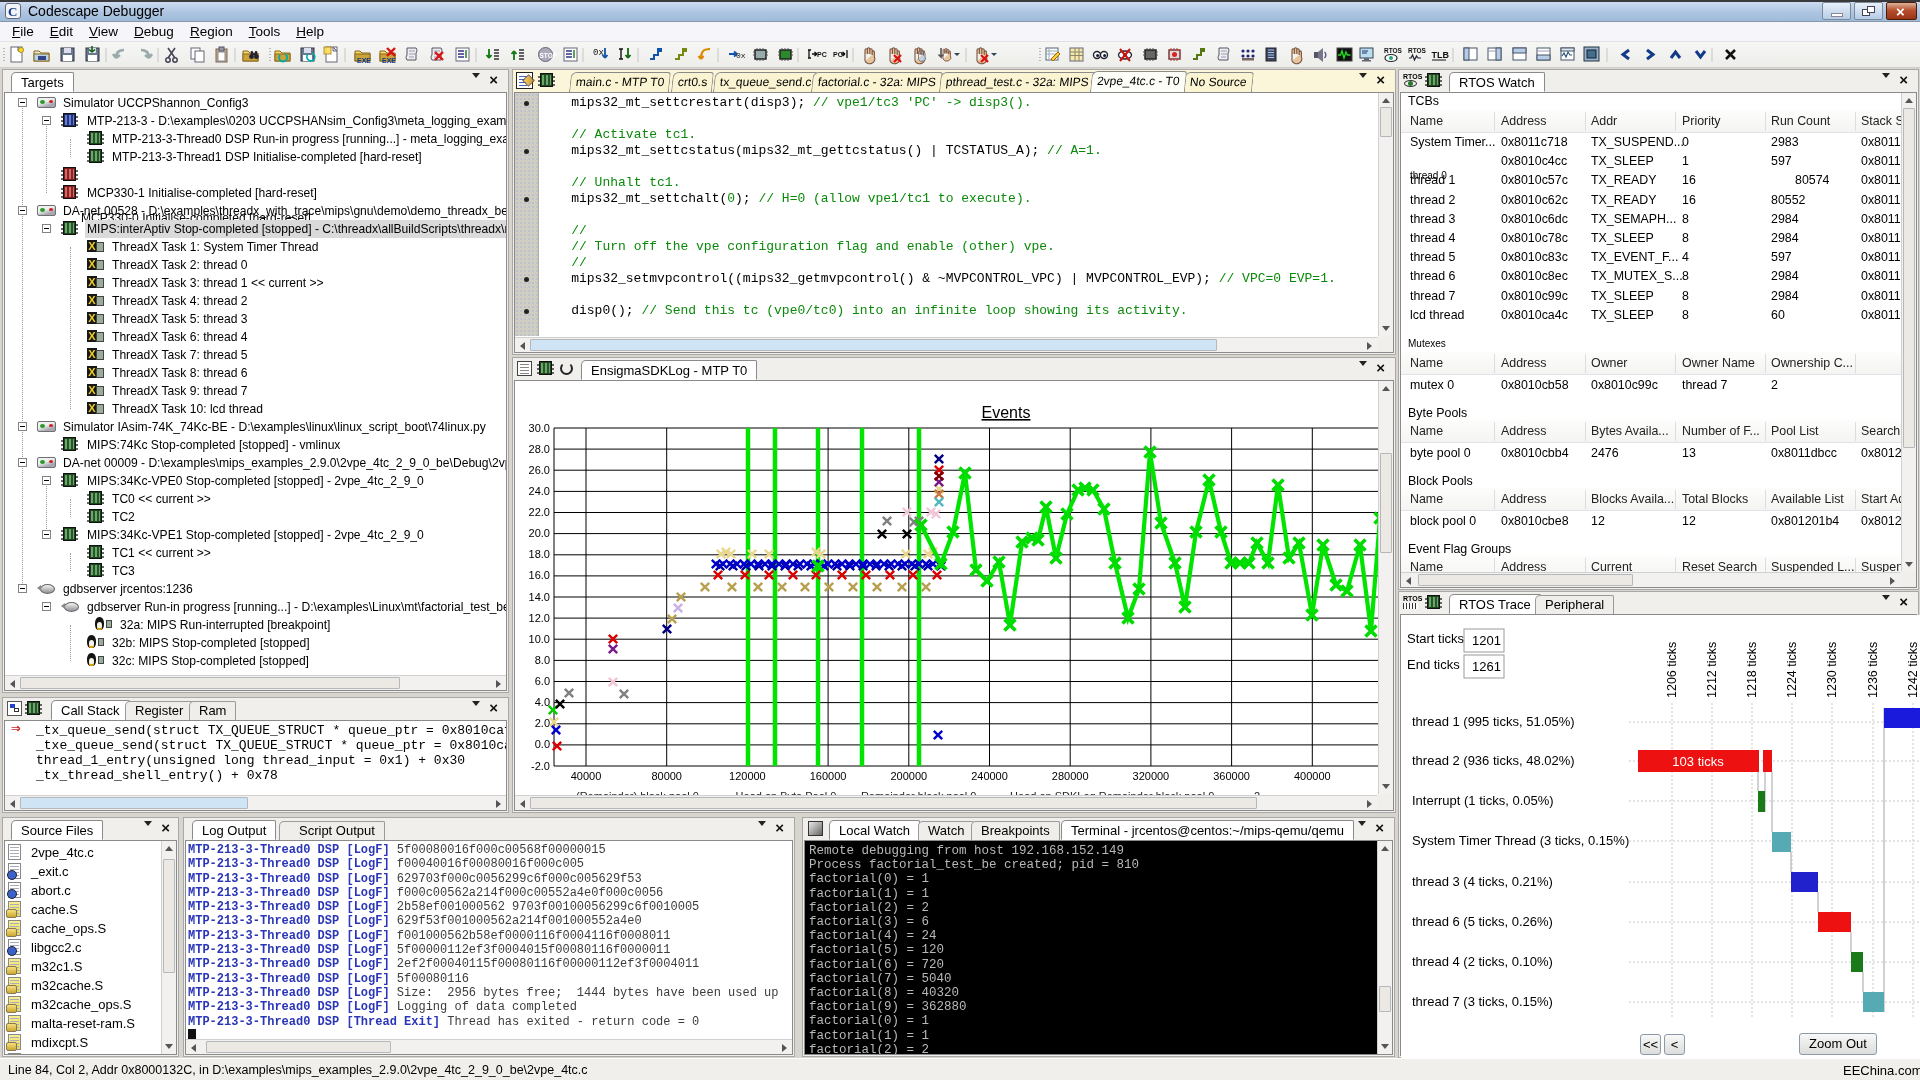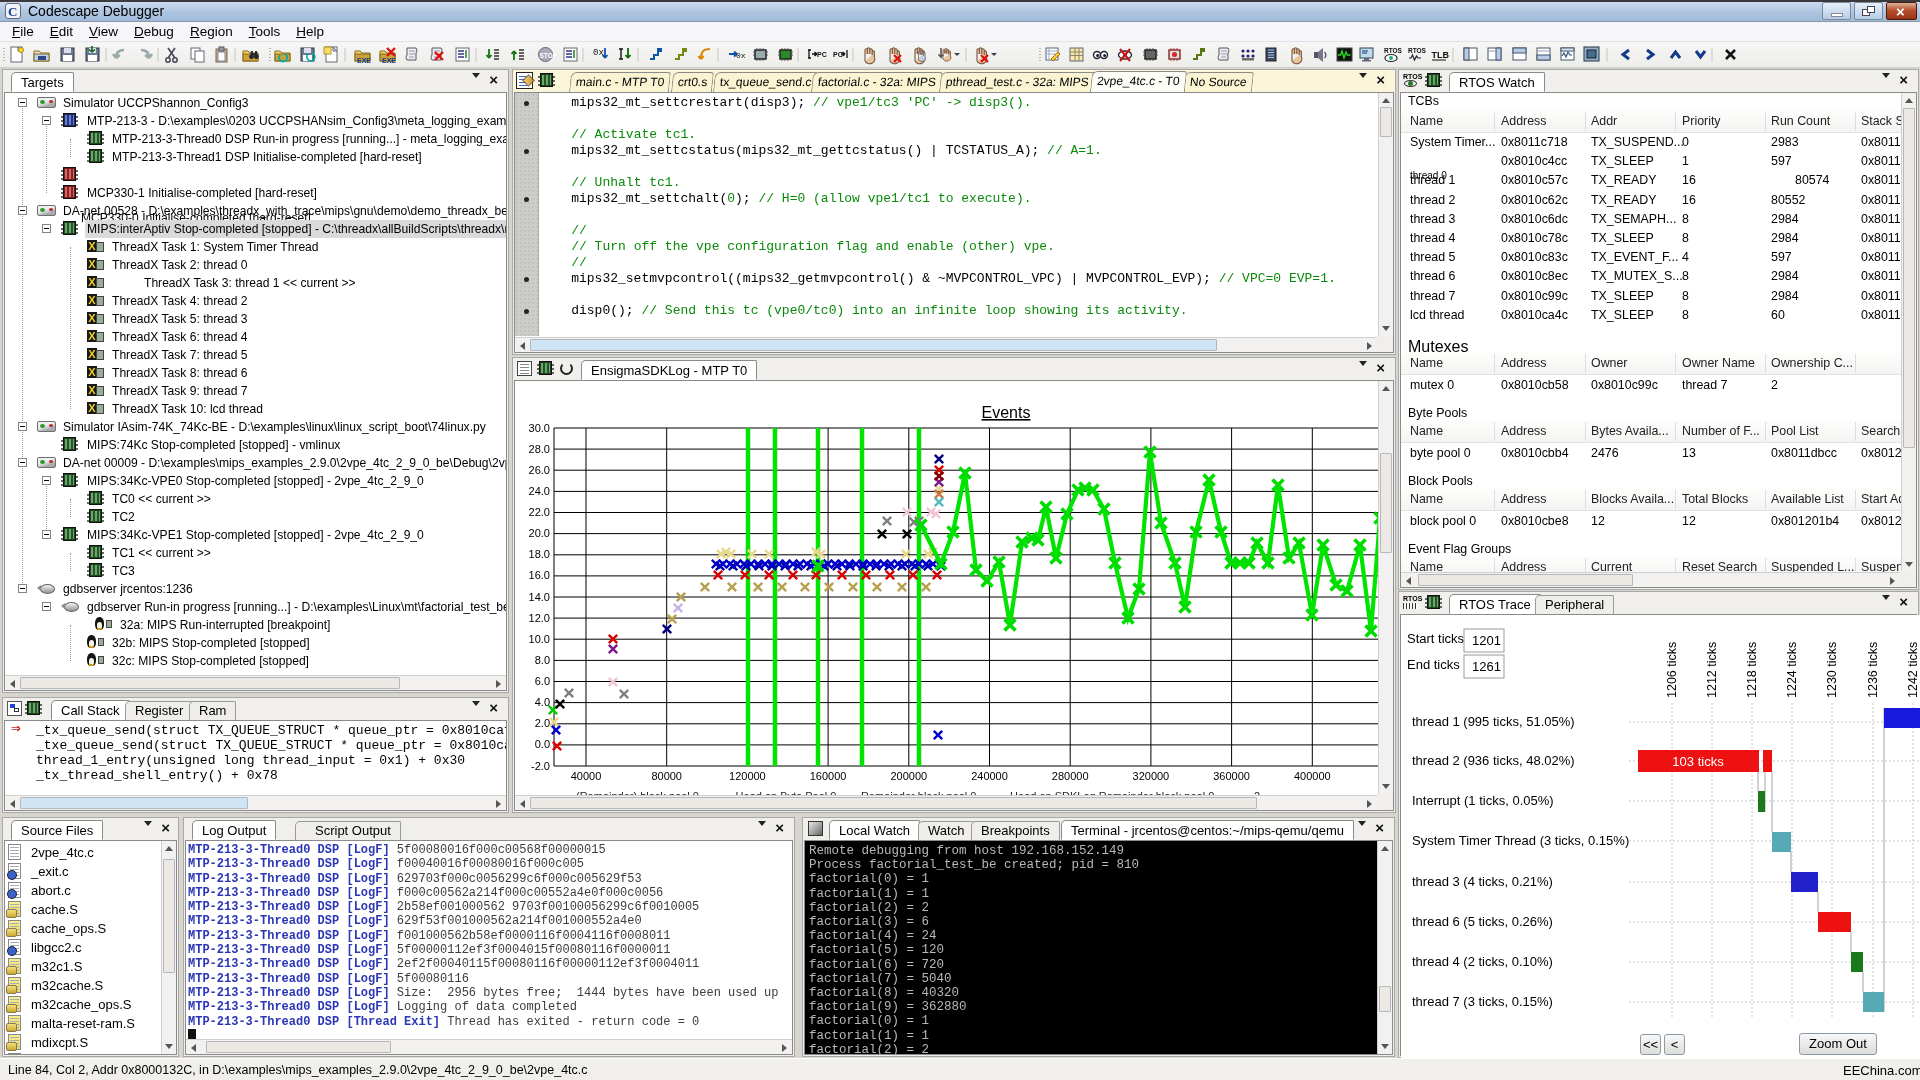--- a/index.html
+++ b/index.html
@@ -488,21 +488,21 @@
         <div class="trow" style="top:143px;left:0;">
             <span class="ticon tx" style="left:82px;"></span>
             <span class="ttxt" style="left:107px;">ThreadX Task 1: System Timer Thread</span>
           </div>
         <div class="trow" style="top:161px;left:0;">
             <span class="ticon tx" style="left:82px;"></span>
             <span class="ttxt" style="left:107px;">ThreadX Task 2: thread 0</span>
           </div>
         <div class="trow" style="top:179px;left:0;">
             <span class="ticon tx" style="left:82px;"></span>
-            <span class="ttxt" style="left:107px;margin-left:32px;">ThreadX Task 3: thread 1 &lt;&lt; current &gt;&gt;</span>
+            <span class="ttxt" style="left:107px;">ThreadX Task 3: thread 1 &lt;&lt; current &gt;&gt;</span>
           </div>
         <div class="trow" style="top:197px;left:0;">
             <span class="ticon tx" style="left:82px;"></span>
             <span class="ttxt" style="left:107px;">ThreadX Task 4: thread 2</span>
           </div>
         <div class="trow" style="top:215px;left:0;">
             <span class="ticon tx" style="left:82px;"></span>
             <span class="ttxt" style="left:107px;">ThreadX Task 5: thread 3</span>
           </div>
         <div class="trow" style="top:233px;left:0;">
@@ -664,21 +664,21 @@
       <div class="sb" style="top:0;right:0;bottom:0;width:15px;border-left:1px solid #d0d0d0;">
         <span class="arr arrU" style="left:3px;top:5px;"></span>
           <span class="arr arrD" style="left:3px;bottom:5px;"></span>
         <span class="sbt" style="top:18px;height:114px;left:1px;right:1px;background:#ece9e4;"></span>
       </div>
     </div>
   </div>
   <div id="p-logout" class="panel" style="left:183px;top:817px;width:612px;height:240px;">
     <div class="phead">
       <span class="ptab" style="left:8px;">Log Output</span>
-        <span class="ptabi" style="left:111px;padding-left:19px;">Script Output</span>
+        <span class="ptabi" style="left:95px;padding-left:19px;">Script Output</span>
       <span class="hctl" style="right:28px;top:8px;"><span class="dnbar"></span><span class="dnarr"></span></span>
       <span class="hctl xbtn" style="right:10px;top:4px;">×</span>
     </div>
     <div class="pbody">
       <div class="mono" style="position:absolute;left:2px;top:2px;right:0;bottom:15px;font-size:12px;line-height:14.3px;white-space:pre;overflow:hidden;color:#3c3c3c;"><b class="lp">MTP-213-3-Thread0 DSP [LogF]</b> 5f00080016f000c00568f00000015
 <b class="lp">MTP-213-3-Thread0 DSP [LogF]</b> f00040016f00080016f000c005
 <b class="lp">MTP-213-3-Thread0 DSP [LogF]</b> 629703f000c0056299c6f000c005629f53
 <b class="lp">MTP-213-3-Thread0 DSP [LogF]</b> f000c00562a214f000c00552a4e0f000c0056
 <b class="lp">MTP-213-3-Thread0 DSP [LogF]</b> 2b58ef001000562 9703f00100056299c6f0010005
 <b class="lp">MTP-213-3-Thread0 DSP [LogF]</b> 629f53f001000562a214f001000552a4e0
@@ -1183,21 +1183,21 @@
           <span class="abs" style="left:460px;top:2px;font-size:12.4px;white-space:nowrap;">0x8011f8</span>
         </div>
         <div class="abs" style="left:0;top:212.79999999999995px;right:15px;height:19px;">
           <span class="abs" style="left:9px;top:2px;font-size:12.4px;white-space:nowrap;">lcd thread</span>
           <span class="abs" style="left:100px;top:2px;font-size:12.4px;white-space:nowrap;">0x8010ca4c</span>
           <span class="abs" style="left:190px;top:2px;font-size:12.4px;white-space:nowrap;">TX_SLEEP</span>
           <span class="abs" style="left:281px;top:2px;font-size:12.4px;white-space:nowrap;">8</span>
           <span class="abs" style="left:370px;top:2px;font-size:12.4px;white-space:nowrap;">60</span>
           <span class="abs" style="left:460px;top:2px;font-size:12.4px;white-space:nowrap;">0x8011fc</span>
         </div>
-        <div class="abs" style="left:7px;top:245px;font-size:16px;">Mutexes</div>
+        <div class="abs" style="left:7px;top:245px;font-size:10px;">Mutexes</div>
         <div class="abs" style="left:0;top:259px;right:15px;height:23px;background:linear-gradient(#fdfdfc,#f4f4f2);border-bottom:1px solid #e2e2e6;">
           <span class="abs" style="left:9px;top:4px;font-size:12.4px;color:#222;white-space:nowrap;">Name</span>
           <span class="abs" style="left:100px;top:4px;font-size:12.4px;color:#222;white-space:nowrap;">Address</span>
           <span class="abs" style="left:190px;top:4px;font-size:12.4px;color:#222;white-space:nowrap;">Owner</span>
           <span class="abs" style="left:281px;top:4px;font-size:12.4px;color:#222;white-space:nowrap;">Owner Name</span>
           <span class="abs" style="left:370px;top:4px;font-size:12.4px;color:#222;white-space:nowrap;">Ownership C...</span>
           <span class="abs" style="left:460px;top:4px;font-size:12.4px;color:#222;white-space:nowrap;"></span>
           <span class="abs" style="left:93px;top:2px;width:1px;height:19px;background:#dcdce2;"></span>
           <span class="abs" style="left:184px;top:2px;width:1px;height:19px;background:#dcdce2;"></span>
           <span class="abs" style="left:274px;top:2px;width:1px;height:19px;background:#dcdce2;"></span>

